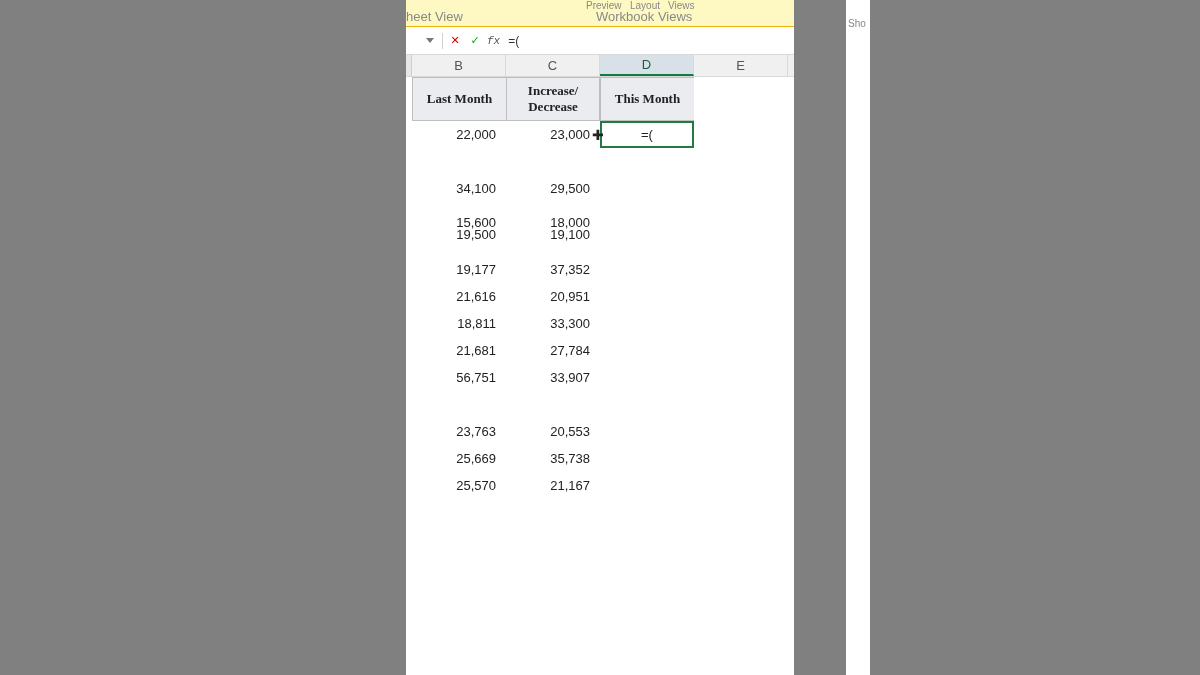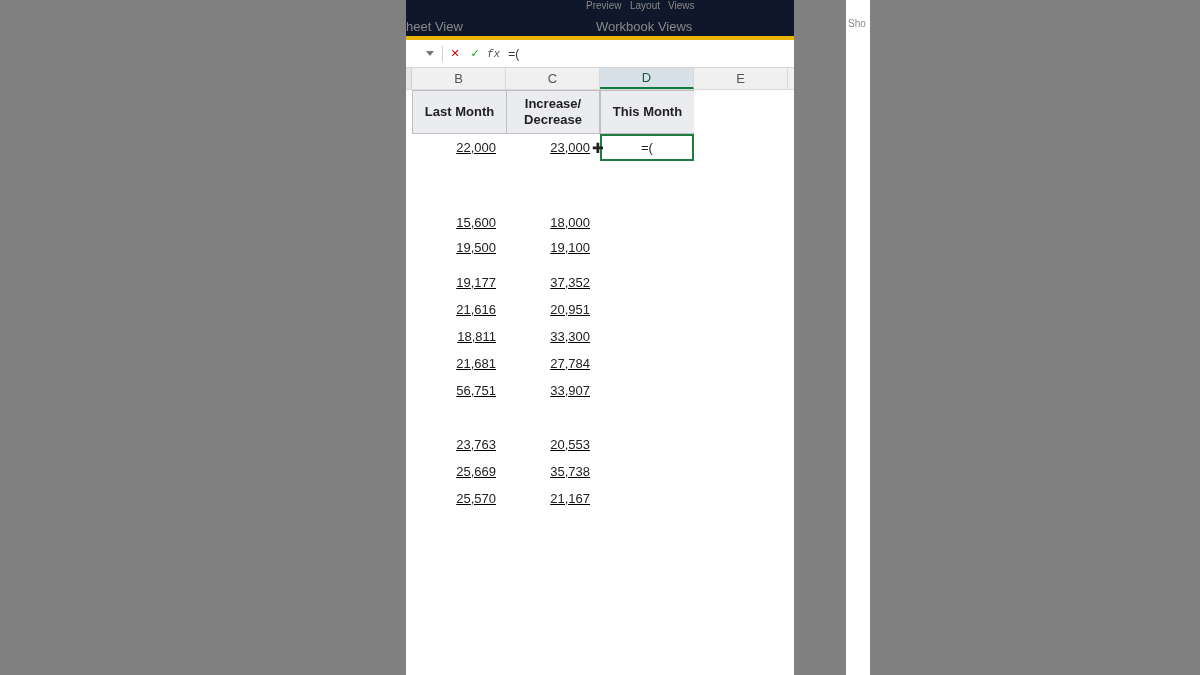--- a/index.html
+++ b/index.html
@@ -15,23 +15,23 @@
     position: absolute;
     left: 406px;
     top: 0;
     width: 388px;
     height: 675px;
     background: #ffffff;
     display: flex;
     flex-direction: column;
   }
   .ribbon-area {
-    height: 40px;
-    background: #0f172a;
-    border-bottom: 4px solid #eab308;
+    height: 27px;
+    background: #fef9c3;
+    border-bottom: 1px solid #eab308;
     position: relative;
     overflow: hidden;
   }
   .ribbon-label {
     position: absolute;
     font-size: 13px;
     color: #888888;
     bottom: 2px;
   }
   .ribbon-top {
@@ -106,20 +106,21 @@
     flex: 1;
     position: relative;
     overflow: hidden;
   }
   .table-header-row {
     position: absolute;
     left: 6px;
     top: 0;
     height: 40px;
     display: flex;
+    font-family: Liberation Serif, serif;
   }
   .th {
     height: 44px;
     display: flex;
     flex-direction: column;
     align-items: center;
     justify-content: center;
     font-size: 13px;
     font-weight: 600;
     color: #222;
@@ -129,21 +130,20 @@
     line-height: 1.2;
   }
   .th.col-B { border-right: none; }
   .th.col-C { border-right: none; }
   .data-row {
     position: absolute;
     left: 6px;
     height: 27px;
     display: flex;
     align-items: flex-start;
-    text-decoration: underline;
   }
   .cell {
     height: 27px;
     display: flex;
     align-items: center;
     justify-content: flex-end;
     padding-right: 10px;
     font-size: 13px;
     color: #222;
   }
@@ -223,21 +223,25 @@
         <span>Increase/</span>
         <span>Decrease</span>
       </div>
       <div class="th col-C">This Month</div>
     </div>
 
     <div class="data-row" style="top:44px;">
       <div class="cell col-B">22,000</div>
       <div class="cell col-C">23,000</div>
     </div>
-    <div class="data-row" style="top:119px;">
+    <div class="data-row" style="top:98px;">
+      <div class="cell col-B">34,100</div>
+      <div class="cell col-C">29,500</div>
+    </div>
+    <div class="data-row" style="top:132px;">
       <div class="cell col-B">15,600</div>
       <div class="cell col-C">18,000</div>
     </div>
     <div class="data-row" style="top:144px;">
       <div class="cell col-B">19,500</div>
       <div class="cell col-C">19,100</div>
     </div>
     <div class="data-row" style="top:179px;">
       <div class="cell col-B">19,177</div>
       <div class="cell col-C">37,352</div>

